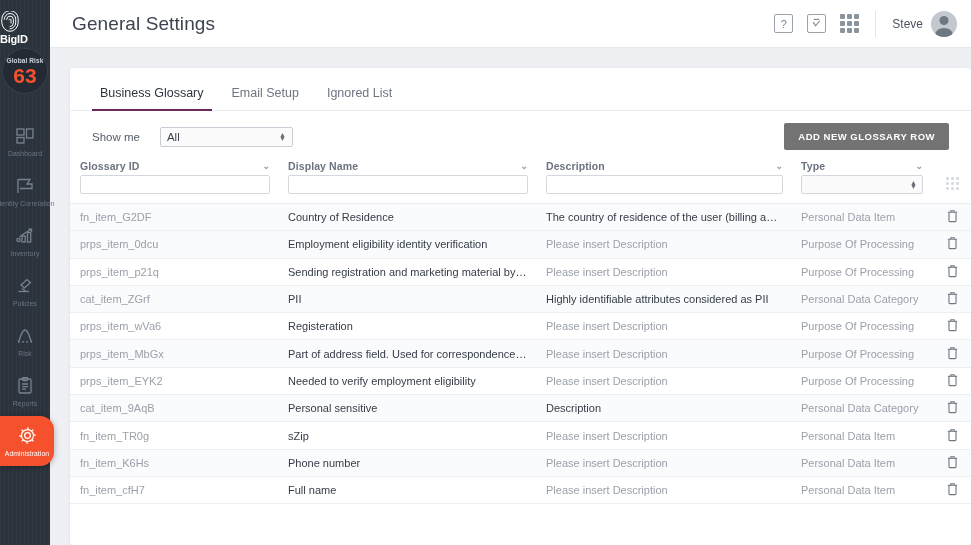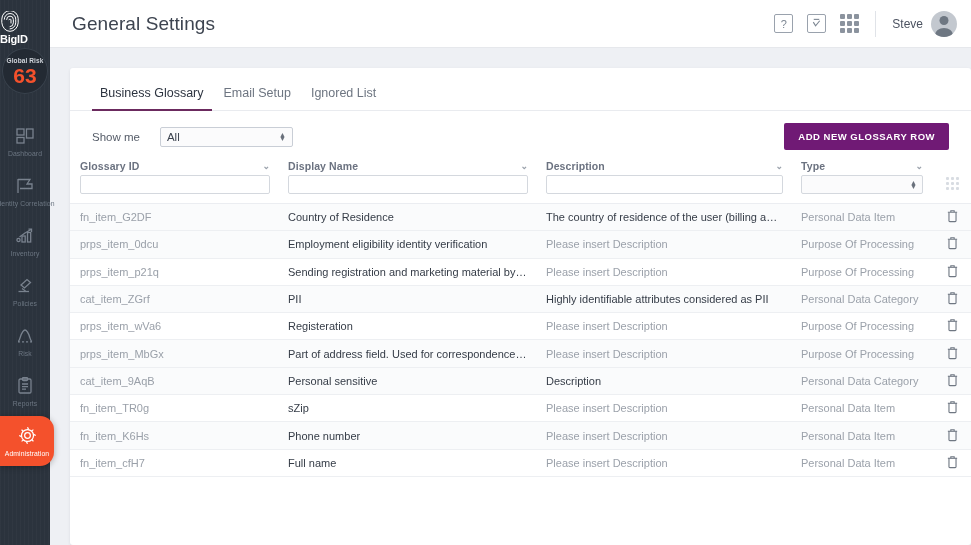--- a/index.html
+++ b/index.html
@@ -93,21 +93,21 @@
     width:18px; height:14px; border-radius:50% 50% 0 0; background:#6e7782; }
 
   
   .content { padding: 20px 0 0 20px; flex: 1; overflow: hidden; }
   .card {
     background: #fff; border-radius: 3px; height: 100%;
     box-shadow: 0 1px 3px rgba(30,40,60,.10);
     display: flex; flex-direction: column; overflow: hidden;
   }
   .tabs {
-    display: flex; gap: 4px; padding: 14px 22px 0 22px;
+    display: flex; gap: 12px; padding: 14px 22px 0 22px;
     border-bottom: 1px solid #e9ebef; flex: 0 0 auto;
   }
   .tab {
     font-size: 12.5px; color: #6d7581; padding: 4px 8px 9px 8px;
     cursor: pointer; border-bottom: 2.5px solid transparent; margin-bottom: -1px;
     white-space: nowrap;
   }
   .tab.active { color: #2d3440; border-bottom-color: #6b2a5e; }
 
   .toolbar {
@@ -115,21 +115,21 @@
   }
   .showme-label { font-size: 11.5px; color: #555c68; margin-right: 20px; }
   .select-box {
     width: 133px; height: 20px; border: 1px solid #c9ced6; border-radius: 2px;
     background: #fbfbfc; font-size: 11.5px; color: #3c434f;
     display:flex; align-items:center; padding: 0 6px; position: relative; cursor: pointer; gap: 48px;
   }
   .select-box .sel-val { flex: 1; }
   .spinner { display:flex; flex-direction:column; gap:1px; color:#6a717c; line-height:4px; font-size:7px; }
   .btn-primary {
-    margin-left: auto; background: #701a75; color: #fff;
+    margin-left: auto; background: #737373; color: #fff;
     font-size: 9.5px; font-weight: bold; letter-spacing: .5px;
     padding: 8px 14px; border: none; border-radius: 2px; cursor: pointer;
     white-space: nowrap; text-transform: uppercase;
   }
 
   
   .table-wrap { flex: 1; overflow: hidden; position: relative; }
   table.glossary { width: 100%; border-collapse: collapse; table-layout: fixed; }
   .col-id    { width: 208px; }
   .col-name  { width: 258px; }
@@ -452,20 +452,31 @@
                   <td class="cell-id" title="prps_item_MbGx">prps_item_MbGx</td>
                   <td class="cell-name" title="Part of address field. Used for correspondence and physical mail.">Part of address field. Used for correspondence and physical mail.</td>
                   <td class="cell-desc placeholder" title="Please insert Description">Please insert Description</td>
                   <td class="cell-type" title="Purpose Of Processing">Purpose Of Processing</td>
                   <td class="cell-act"><span class="trash"><svg width="13" height="14" viewBox="0 0 14 15">
                         <path d="M2 3.5 L12 3.5"></path>
                         <path d="M5.2 3.3 L5.2 1.8 L8.8 1.8 L8.8 3.3"></path>
                         <path d="M3.2 3.8 L3.2 12.6 A1 1 0 0 0 4.2 13.6 L9.8 13.6 A1 1 0 0 0 10.8 12.6 L10.8 3.8"></path>
                       </svg></span></td>
                 </tr>
+                <tr class="even">
+                  <td class="cell-id" title="prps_item_EYK2">prps_item_EYK2</td>
+                  <td class="cell-name" title="Needed to verify employment eligibility">Needed to verify employment eligibility</td>
+                  <td class="cell-desc placeholder" title="Please insert Description">Please insert Description</td>
+                  <td class="cell-type" title="Purpose Of Processing">Purpose Of Processing</td>
+                  <td class="cell-act"><span class="trash"><svg width="13" height="14" viewBox="0 0 14 15">
+                        <path d="M2 3.5 L12 3.5"></path>
+                        <path d="M5.2 3.3 L5.2 1.8 L8.8 1.8 L8.8 3.3"></path>
+                        <path d="M3.2 3.8 L3.2 12.6 A1 1 0 0 0 4.2 13.6 L9.8 13.6 A1 1 0 0 0 10.8 12.6 L10.8 3.8"></path>
+                      </svg></span></td>
+                </tr>
                 <tr class="odd">
                   <td class="cell-id" title="cat_item_9AqB">cat_item_9AqB</td>
                   <td class="cell-name" title="Personal sensitive">Personal sensitive</td>
                   <td class="cell-desc" title="Description">Description</td>
                   <td class="cell-type" title="Personal Data Category">Personal Data Category</td>
                   <td class="cell-act"><span class="trash"><svg width="13" height="14" viewBox="0 0 14 15">
                         <path d="M2 3.5 L12 3.5"></path>
                         <path d="M5.2 3.3 L5.2 1.8 L8.8 1.8 L8.8 3.3"></path>
                         <path d="M3.2 3.8 L3.2 12.6 A1 1 0 0 0 4.2 13.6 L9.8 13.6 A1 1 0 0 0 10.8 12.6 L10.8 3.8"></path>
                       </svg></span></td>

